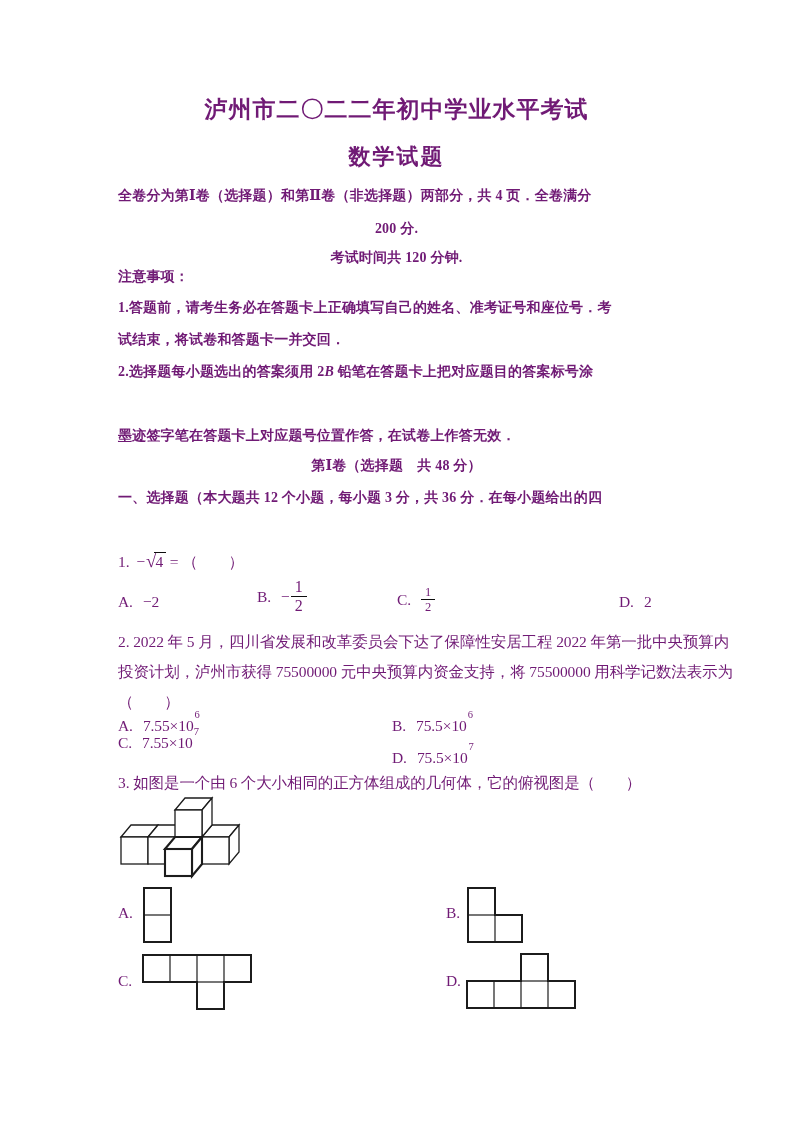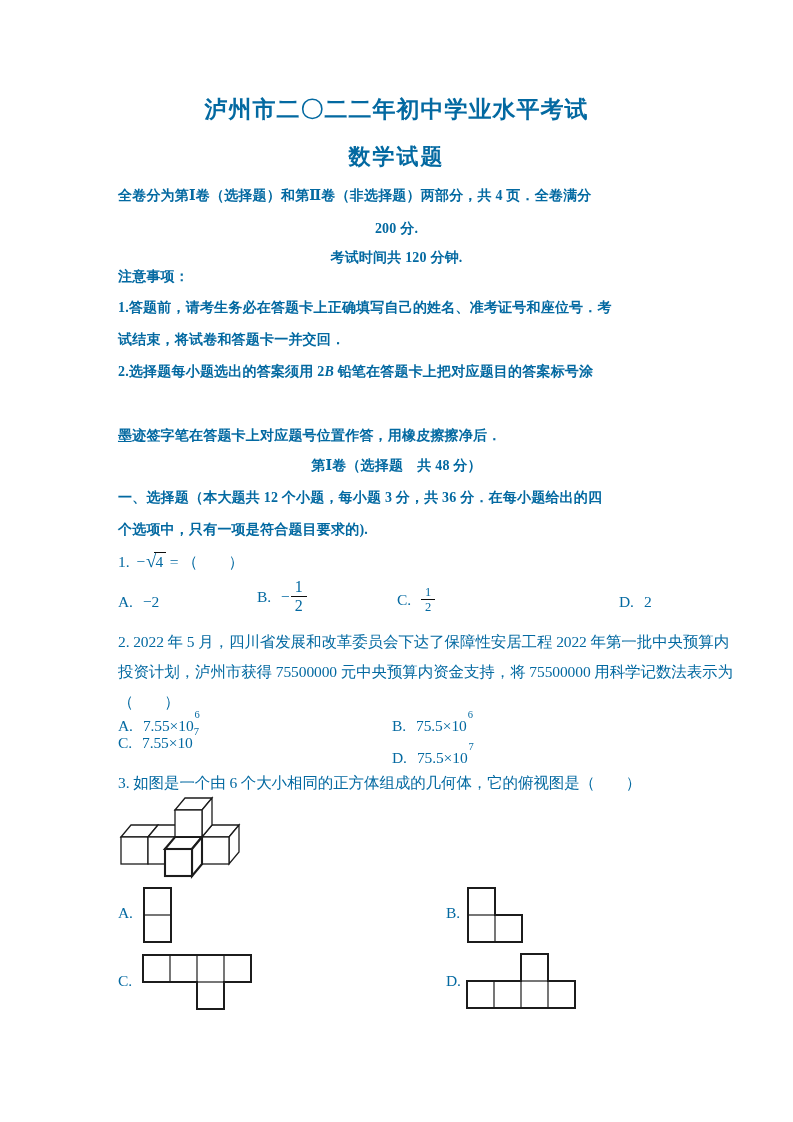--- a/index.html
+++ b/index.html
@@ -1,18 +1,18 @@
 <!DOCTYPE html>
 <html><head>
 <meta charset="utf-8">
 <style>
   html,body{margin:0;padding:0;background:#ffffff;}
   .page{
     position:relative;width:793px;height:1122px;margin:0 auto;background:#ffffff;
-    font-family:"Liberation Serif","DejaVu Serif",serif;color:#0369a1;overflow:hidden;
+    font-family:"Liberation Serif","DejaVu Serif",serif;color:#701a75;overflow:hidden;
   }
   .line{position:absolute;font-size:15.5px;line-height:1.25;white-space:pre;letter-spacing:-0.1px;}
   .b{font-weight:bold;font-size:14px;letter-spacing:0.2px;}
   .center{left:0;right:0;text-align:center;}
   .title{font-size:23px;font-weight:bold;letter-spacing:1px;}
   .subtitle{font-size:22px;font-weight:bold;letter-spacing:2px;}
   .olabel{margin-right:10px;}
   .opt{display:flex;align-items:center;}
   .frac{display:inline-block;text-align:center;line-height:1.05;vertical-align:middle;}
   .frac .num{display:block;border-bottom:1.2px solid #0d0d0d;padding:1px 4px 0 4px;}
@@ -34,25 +34,24 @@
   <div class="line center title" style="top:96px">泸州市二〇二二年初中学业水平考试</div>
   <div class="line center subtitle" style="top:143px">数学试题</div>
   <div class="line b" style="left:118px;top:187px">全卷分为第Ⅰ卷（选择题）和第Ⅱ卷（非选择题）两部分，共 4 页．全卷满分</div>
   <div class="line center b" style="top:220px">200 分.</div>
   <div class="line center b" style="top:249px">考试时间共 120 分钟.</div>
 
   <div class="line b" style="left:118px;top:268px">注意事项：</div>
   <div class="line b" style="left:118px;top:299px">1.答题前，请考生务必在答题卡上正确填写自己的姓名、准考证号和座位号．考</div>
   <div class="line b" style="left:118px;top:331px">试结束，将试卷和答题卡一并交回．</div>
   <div class="line b" style="left:118px;top:363px"><span>2.选择题每小题选出的答案须用 2</span><i>B</i><span> 铅笔在答题卡上把对应题目的答案标号涂</span></div>
-  <div class="line b" style="left:118px;top:427px">墨迹签字笔在答题卡上对应题号位置作答，用橡皮擦擦净后．</div>
+  <div class="line b" style="left:118px;top:427px">墨迹签字笔在答题卡上对应题号位置作答，在试卷上作答无效．</div>
 
   <div class="line center b" style="top:457px">第Ⅰ卷（选择题　共 48 分）</div>
   <div class="line b" style="left:118px;top:489px">一、选择题（本大题共 12 个小题，每小题 3 分，共 36 分．在每小题给出的四</div>
-  <div class="line b" style="left:118px;top:521px">个选项中，只有一项是符合题目要求的).</div>
 
   <div class="line" style="left:118px;top:551px"><span class="qnum">1.</span><span class="minus">−</span><span><span class="rsym">√</span><span class="rcand">4</span></span><span> = （　　）</span></div>
 
   <div class="line" style="left:118px;top:592px"><span class="olabel">A.</span><span>−2</span></div>
   <div class="line opt" style="left:257px;top:578px"><span class="olabel">B.</span><span class="minus">−</span><span class="frac frac-lg"><span class="num">1</span><span class="den">2</span></span></div>
   <div class="line opt" style="left:397px;top:585px"><span class="olabel">C.</span><span class="frac frac-sm"><span class="num">1</span><span class="den">2</span></span></div>
   <div class="line" style="left:619px;top:592px"><span class="olabel">D.</span><span>2</span></div>
 
   <div class="line" style="left:118px;top:632px">2. 2022 年 5 月，四川省发展和改革委员会下达了保障性安居工程 2022 年第一批中央预算内</div>
   <div class="line" style="left:118px;top:662px">投资计划，泸州市获得 75500000 元中央预算内资金支持，将 75500000 用科学记数法表示为</div>

